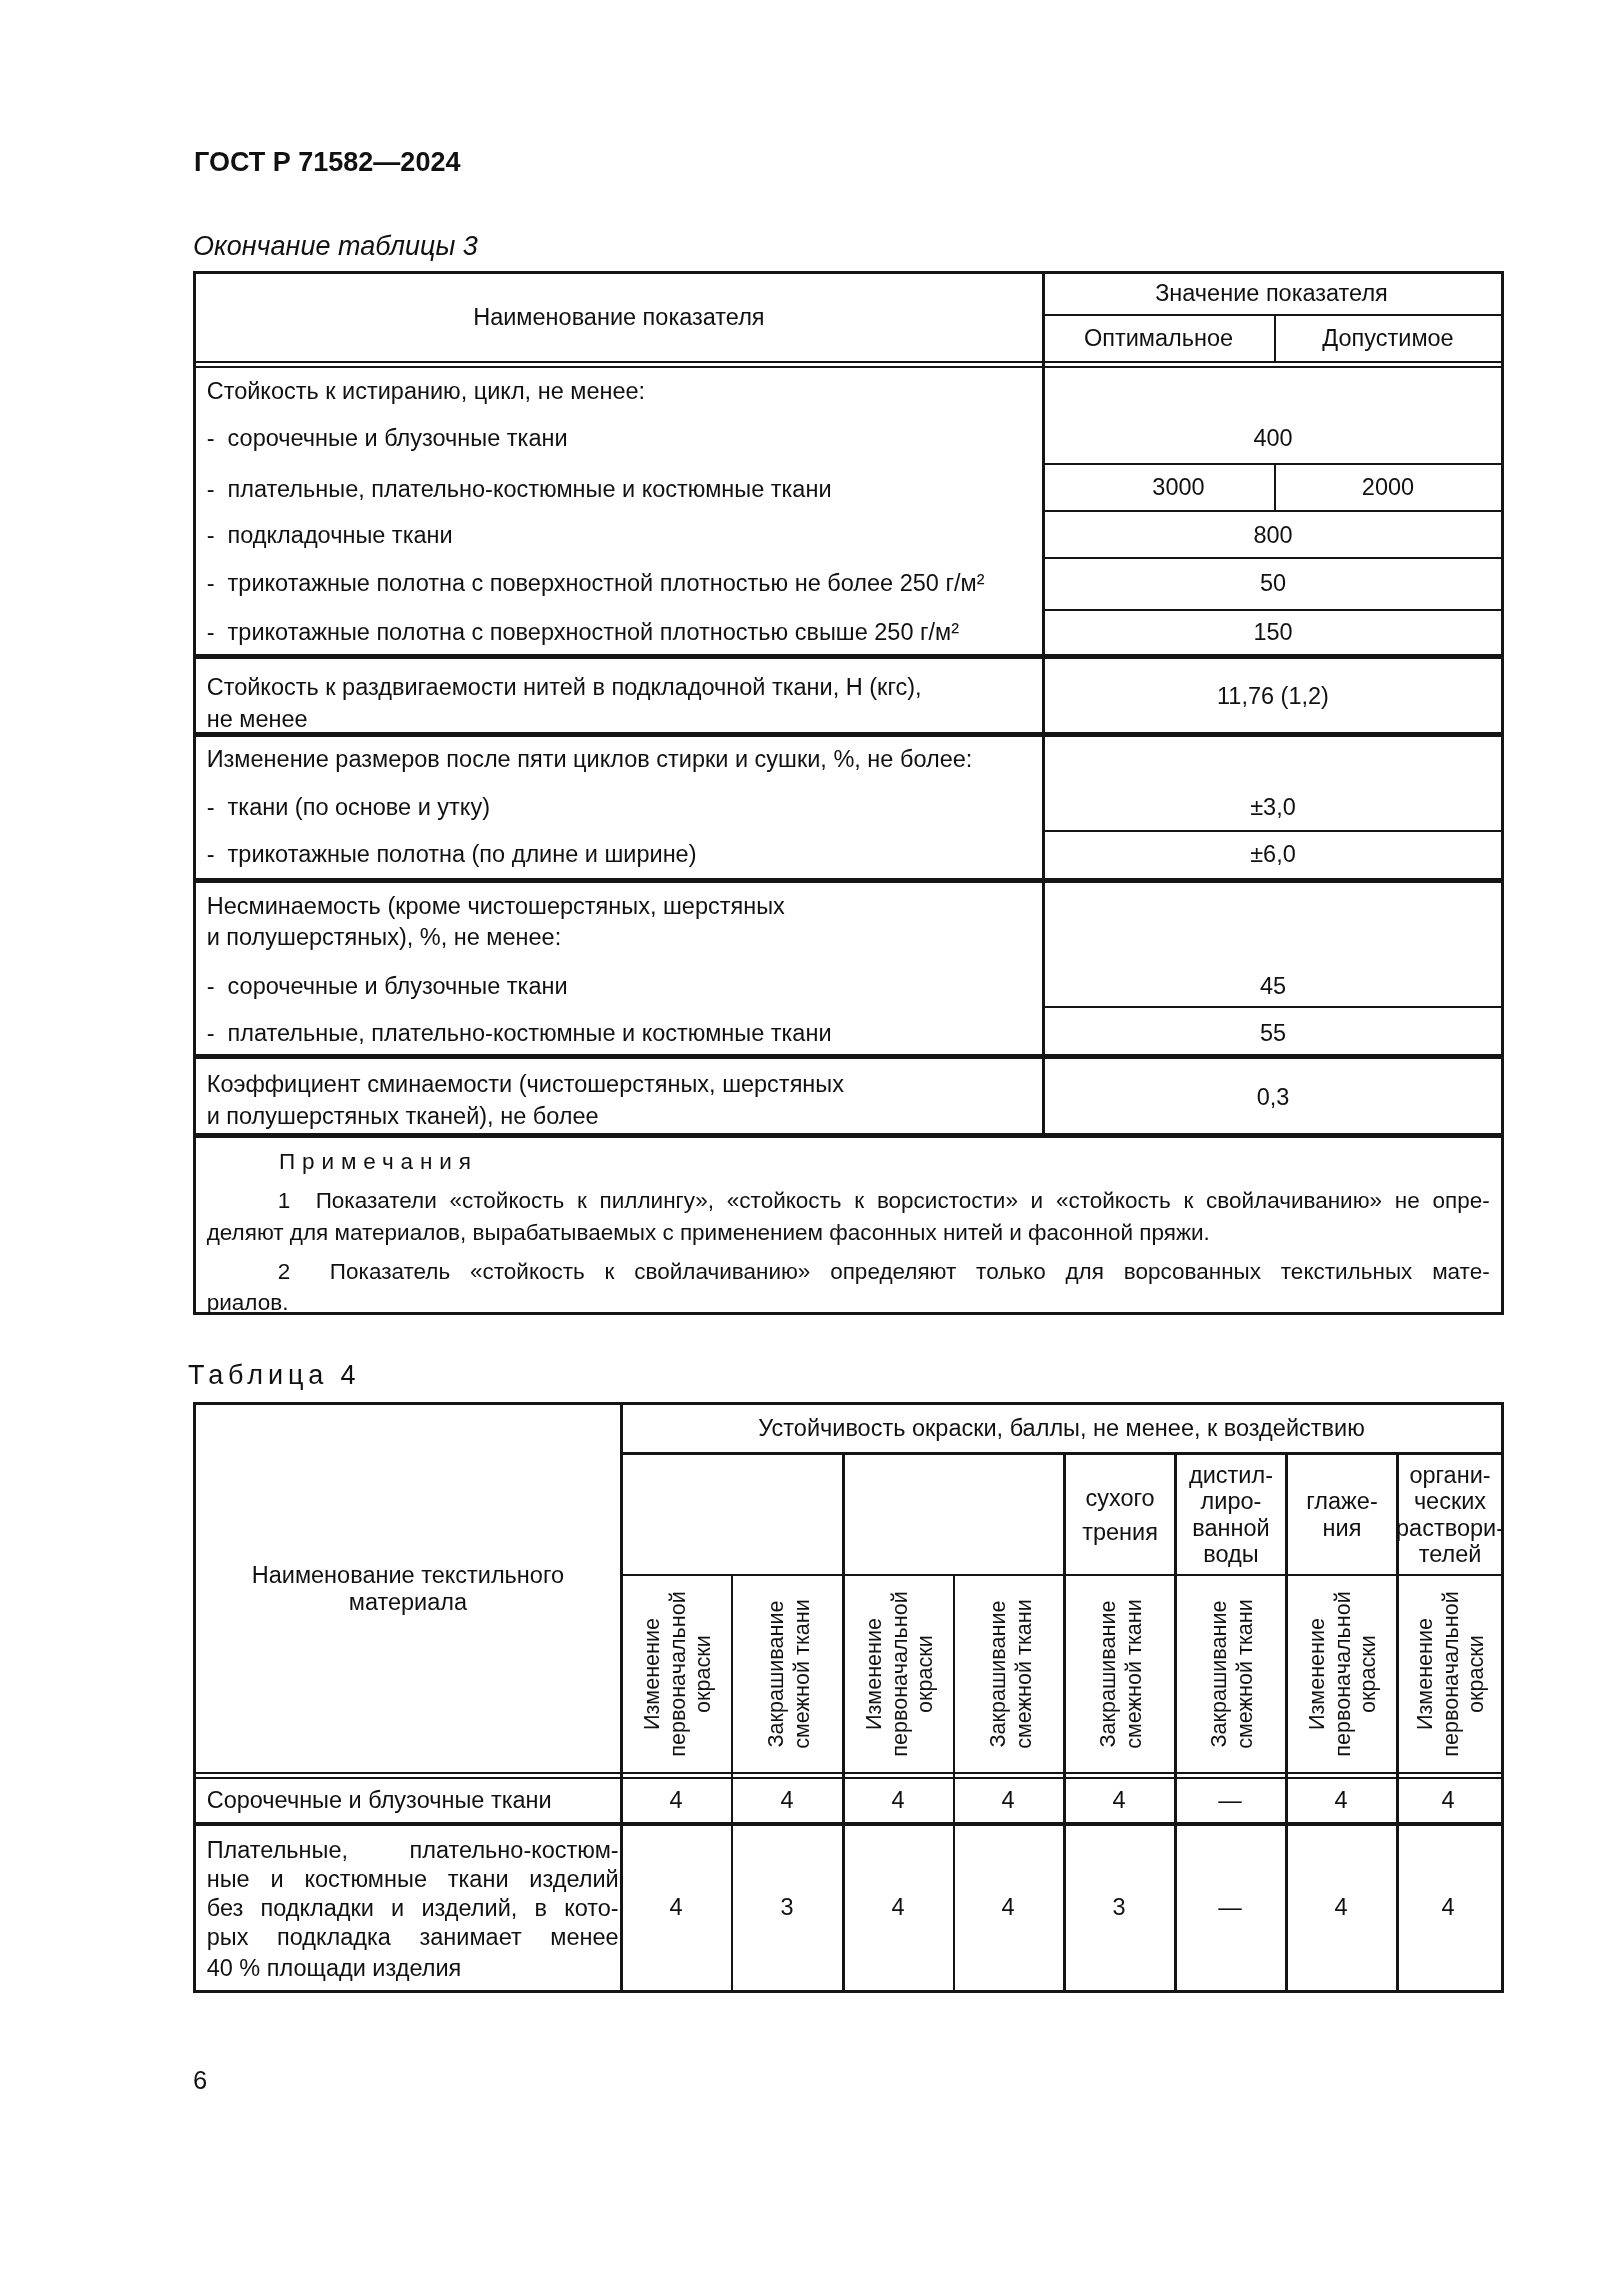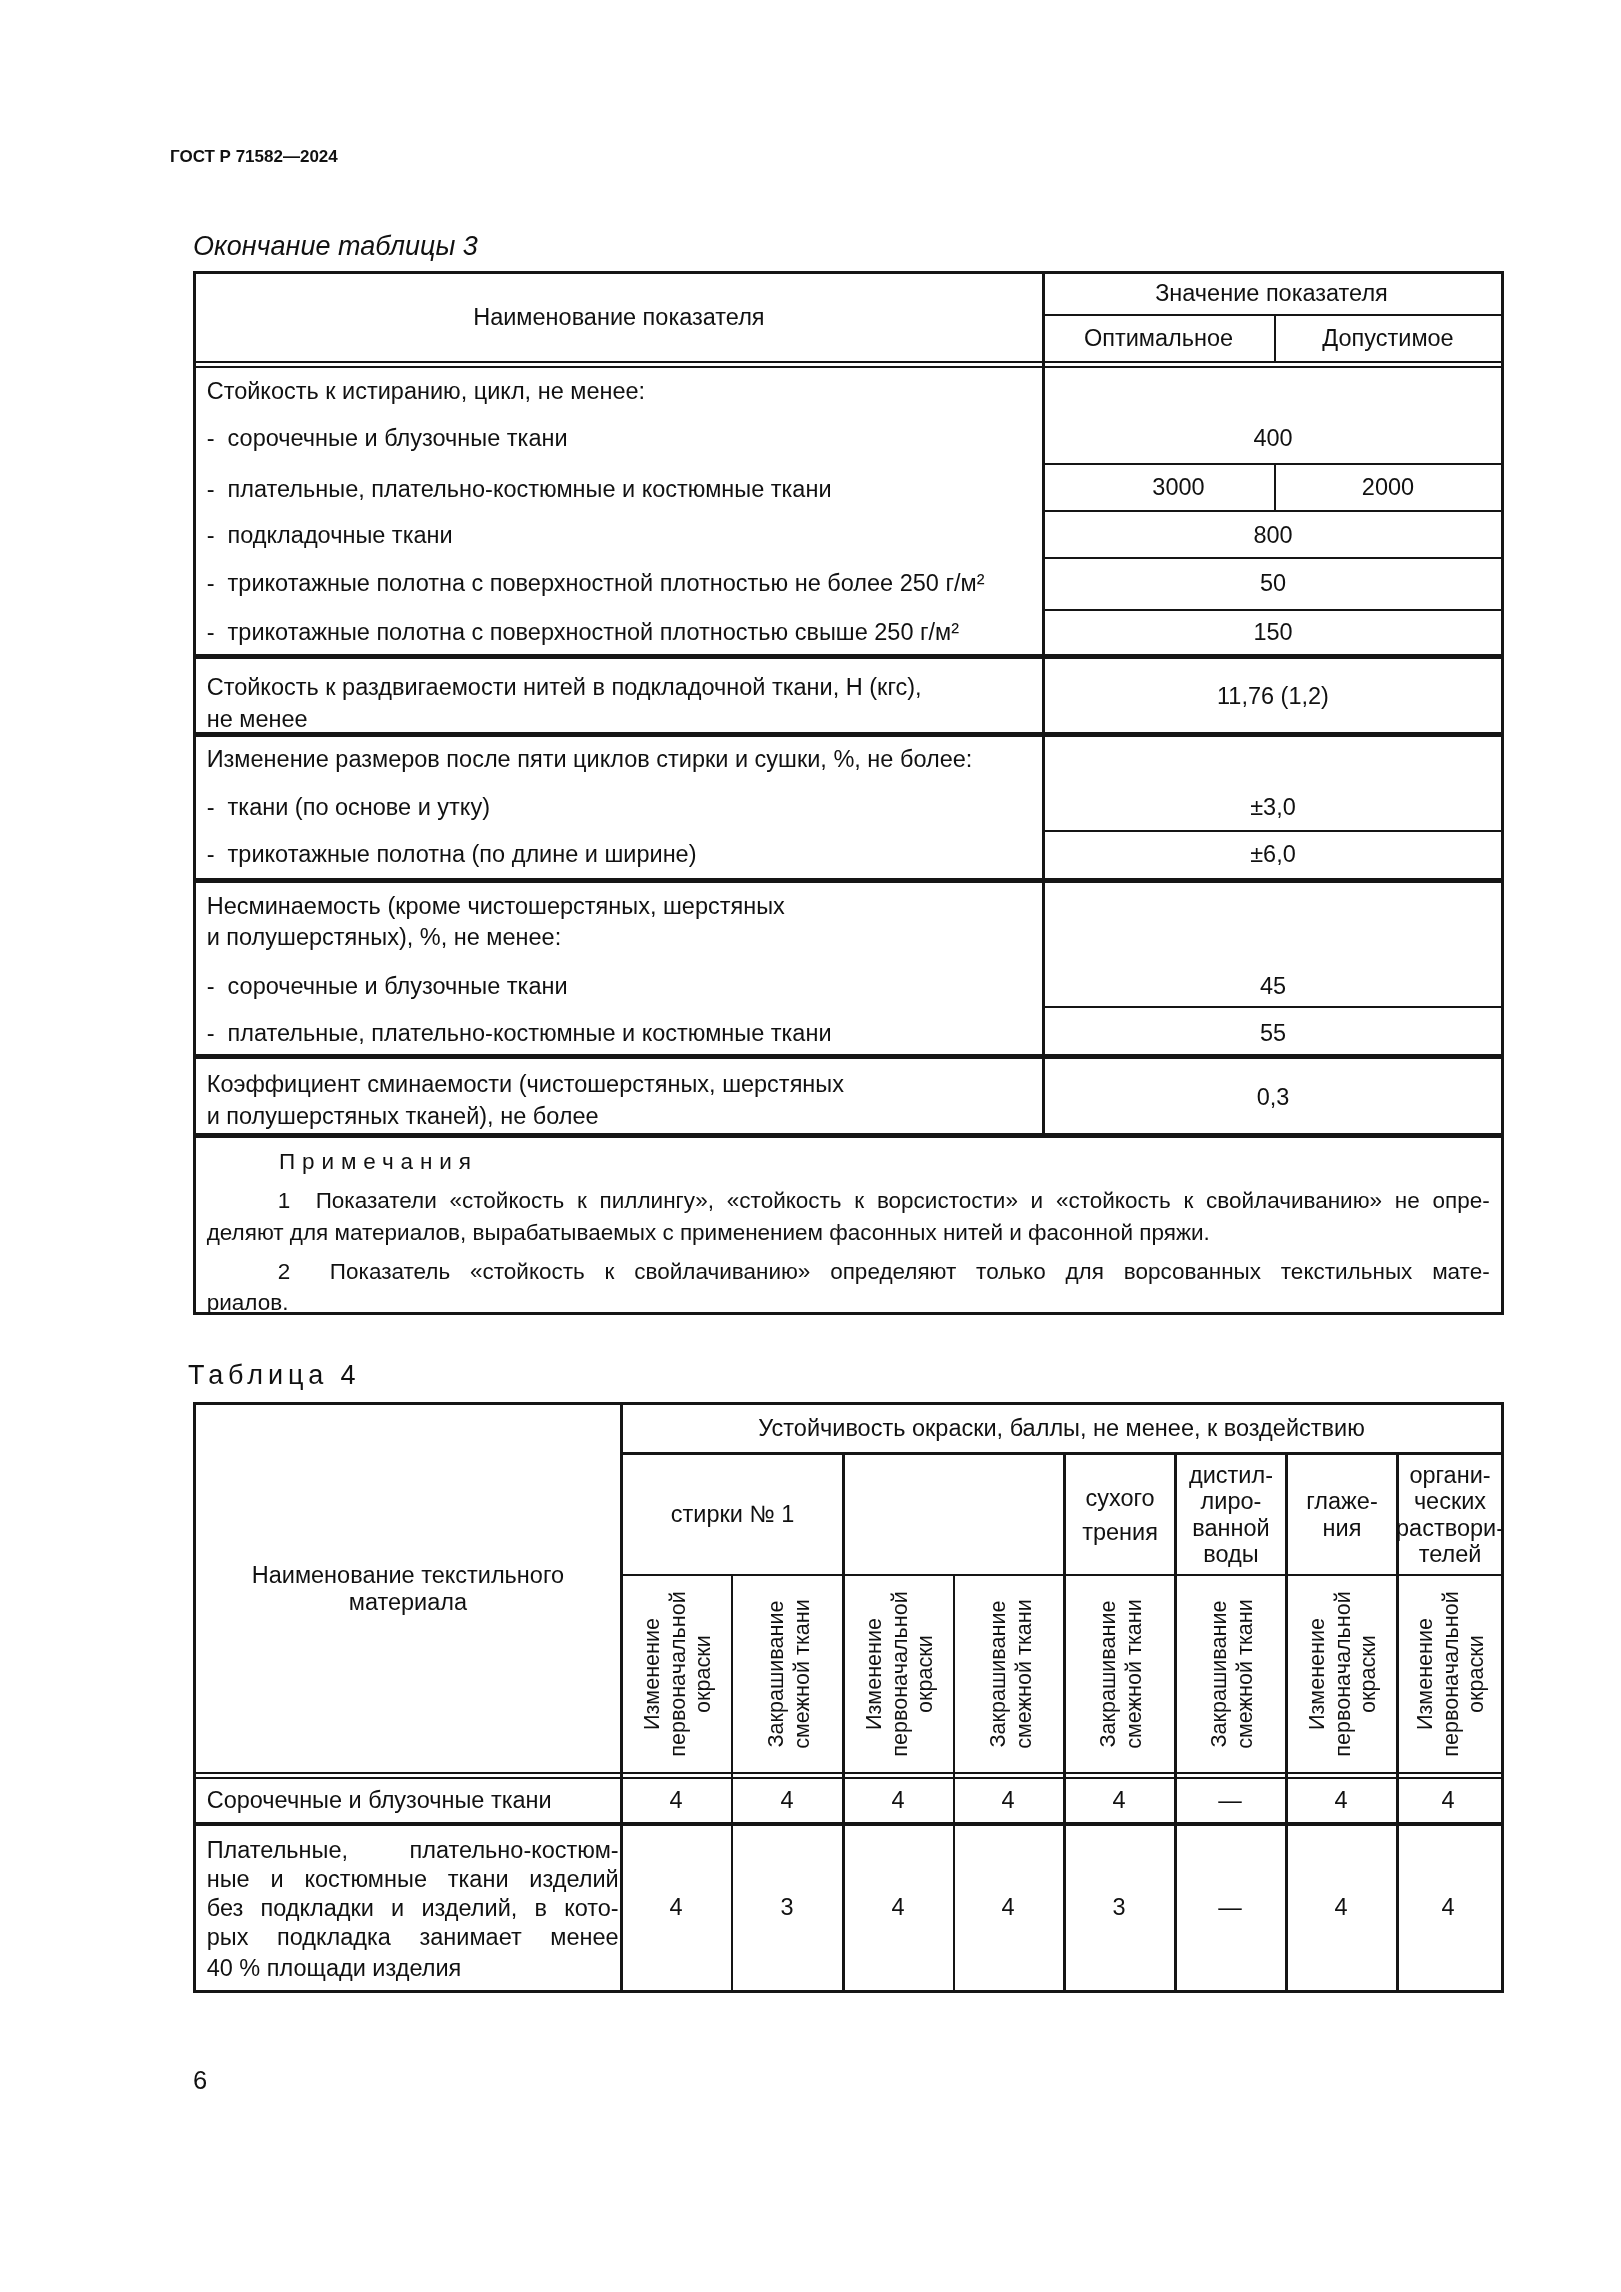--- a/index.html
+++ b/index.html
@@ -7,21 +7,21 @@
         font-family:"Liberation Sans","DejaVu Sans",sans-serif;color:#111;overflow:hidden;}
   .hl{position:absolute;background:#151515;}
   .vl{position:absolute;background:#151515;}
   .tbl{position:absolute;left:193px;background:#fff;}
   .cell{position:absolute;display:flex;align-items:center;justify-content:center;
         text-align:center;font-size:23.5px;}
   .lbl{position:absolute;left:13.7px;font-size:23.5px;line-height:29px;white-space:pre-line;}
   .val{position:absolute;text-align:center;font-size:23.5px;line-height:29px;}
   .lh32{line-height:31px;}
   .lh33{line-height:32px;}
-  .docnum{position:absolute;left:170px;top:147px;font-size:17px;font-weight:bold;}
+  .docnum{position:absolute;left:194px;top:147px;font-size:27px;font-weight:bold;}
   .caption{position:absolute;font-size:27px;}
   .cap-italic{font-style:italic;}
   .cap-spaced{letter-spacing:4.9px;}
   .notes-heading{position:absolute;left:86px;font-size:22.5px;letter-spacing:6.9px;}
   .note-line{position:absolute;left:13.7px;width:1283px;font-size:22.5px;line-height:31px;}
   .note-first{text-indent:71px;text-align:justify;text-align-last:justify;}
   .rotwrap{position:absolute;}
   .rot{position:absolute;left:50%;top:50%;width:191px;
        transform:translate(-50%,-50%) rotate(-90deg);
        font-size:21.6px;line-height:25.5px;text-align:center;white-space:pre-line;}
@@ -133,21 +133,20 @@
     <div class="vl" style="left:1092px;top:53px;width:2.9px;height:538px;"></div>
     <div class="vl" style="left:1203px;top:53px;width:2.9px;height:538px;"></div>
     <div class="vl" style="left:538px;top:173px;width:2px;height:418px;"></div>
     <div class="vl" style="left:760px;top:173px;width:2px;height:418px;"></div>
 
     <div class="cell" style="left:2.9px;top:2.9px;width:424px;height:368px;">
       <div style="width:333px;text-align:center;">Наименование текстильного материала</div>
     </div>
     <div class="cell" style="left:430px;top:2.9px;width:877px;height:47px;">Устойчивость окраски, баллы, не менее, к воздействию</div>
 
-    <div class="cell" style="left:430px;top:53px;width:219px;height:119px;">стирки № 1</div>
     <div class="cell pre" style="left:873px;top:53px;width:108px;height:119px;line-height:34px;">сухого
 трения</div>
     <div class="cell pre" style="left:984px;top:53px;width:108px;height:119px;line-height:26.5px;">дистил-
 лиро-
 ванной
 воды</div>
     <div class="cell pre" style="left:1095px;top:53px;width:108px;height:119px;line-height:26.5px;">глаже-
 ния</div>
     <div class="cell pre" style="left:1206px;top:53px;width:102px;height:119px;line-height:26.5px;">органи-
 ческих

